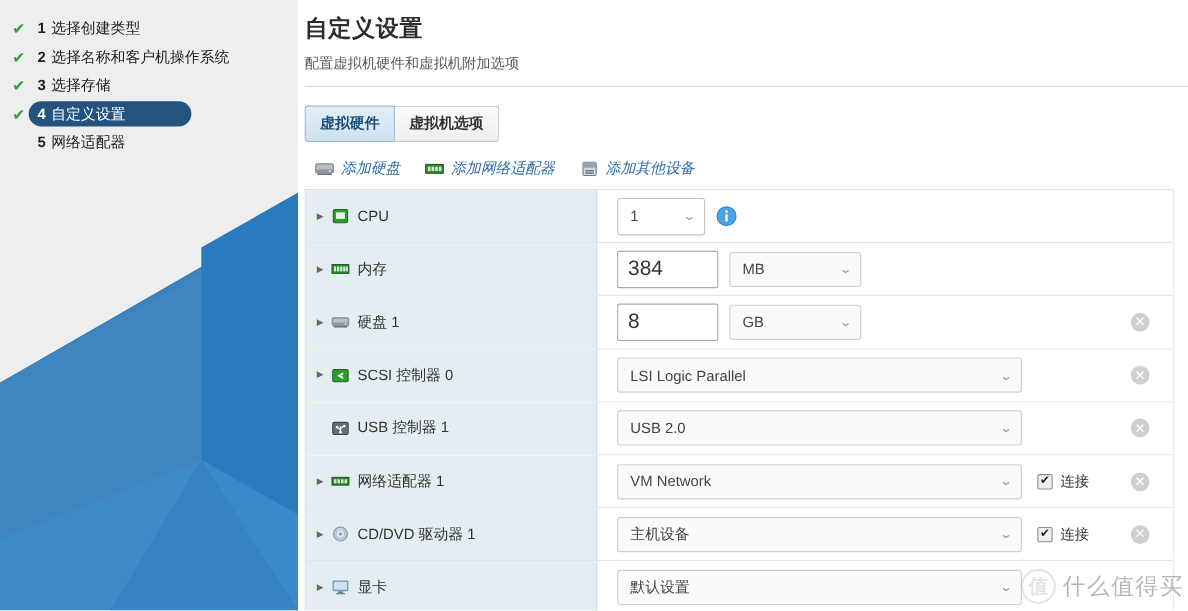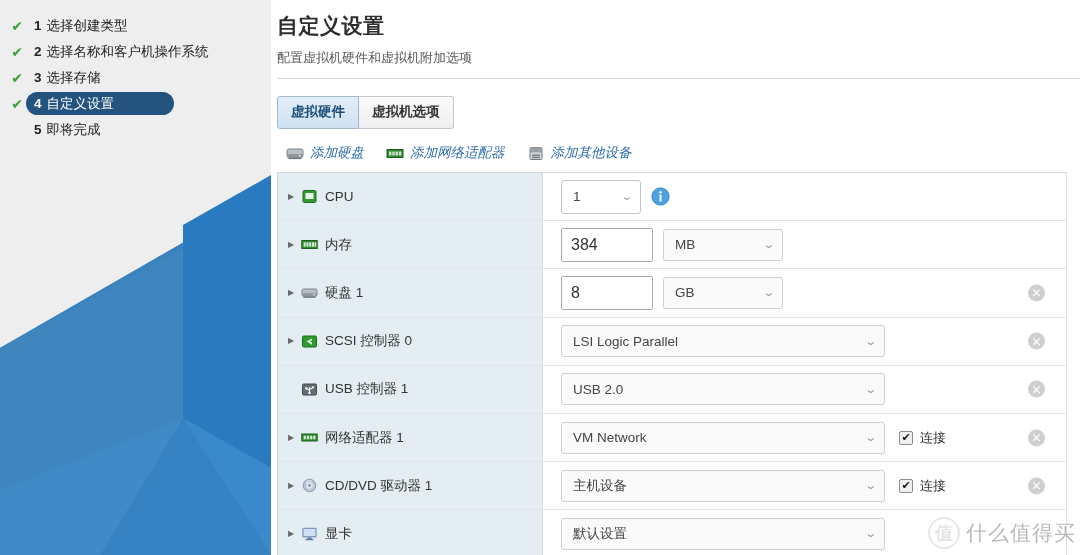--- a/index.html
+++ b/index.html
@@ -176,29 +176,29 @@
     color: #444444;
     cursor: pointer;
     white-space: nowrap;
   }
   .sel .caret {
     color: #999999; font-size: 11px; margin-left: 12px;
     transform: scaleX(1.35);
   }
   .sel.small { width: 80px; background: #ffffff; border-color: #c4c4c4; height: 34px;}
   .sel.unit  { width: 120px; align-items: center; }
-  .sel.wide  { width: 324px; }
+  .sel.wide  { width: 368px; }
   .txt {
     border: 1px solid #aaaaaa;
     border-radius: 2px;
     background: #ffffff;
     height: 34px;
     width: 92px;
     padding: 0 9px;
-    font-size: 16px;
+    font-size: 19px;
     color: #333333;
     display: flex; align-items: center;
     font-family: inherit;
   }
   .info-icon {
     width: 19px; height: 19px; flex: 0 0 19px;
   }
   .connect {
     display: flex; align-items: center; gap: 7px;
     font-size: 13px; color: #333333;
@@ -284,21 +284,21 @@
         <span class="check">✔</span>
         <span class="label-wrap">
           <span class="num">4</span>
           <span>自定义设置</span>
         </span>
       </div>
       <div class="step">
         <span class="check blank"></span>
         <span class="label-wrap">
           <span class="num">5</span>
-          <span>即将完成</span>
+          <span>网络适配器</span>
         </span>
       </div>
     </div>
   </div>
 
   <div class="main">
 
     <div class="page-title">自定义设置</div>
     <div class="page-subtitle">配置虚拟机硬件和虚拟机附加选项</div>
     <div class="title-rule"></div>

